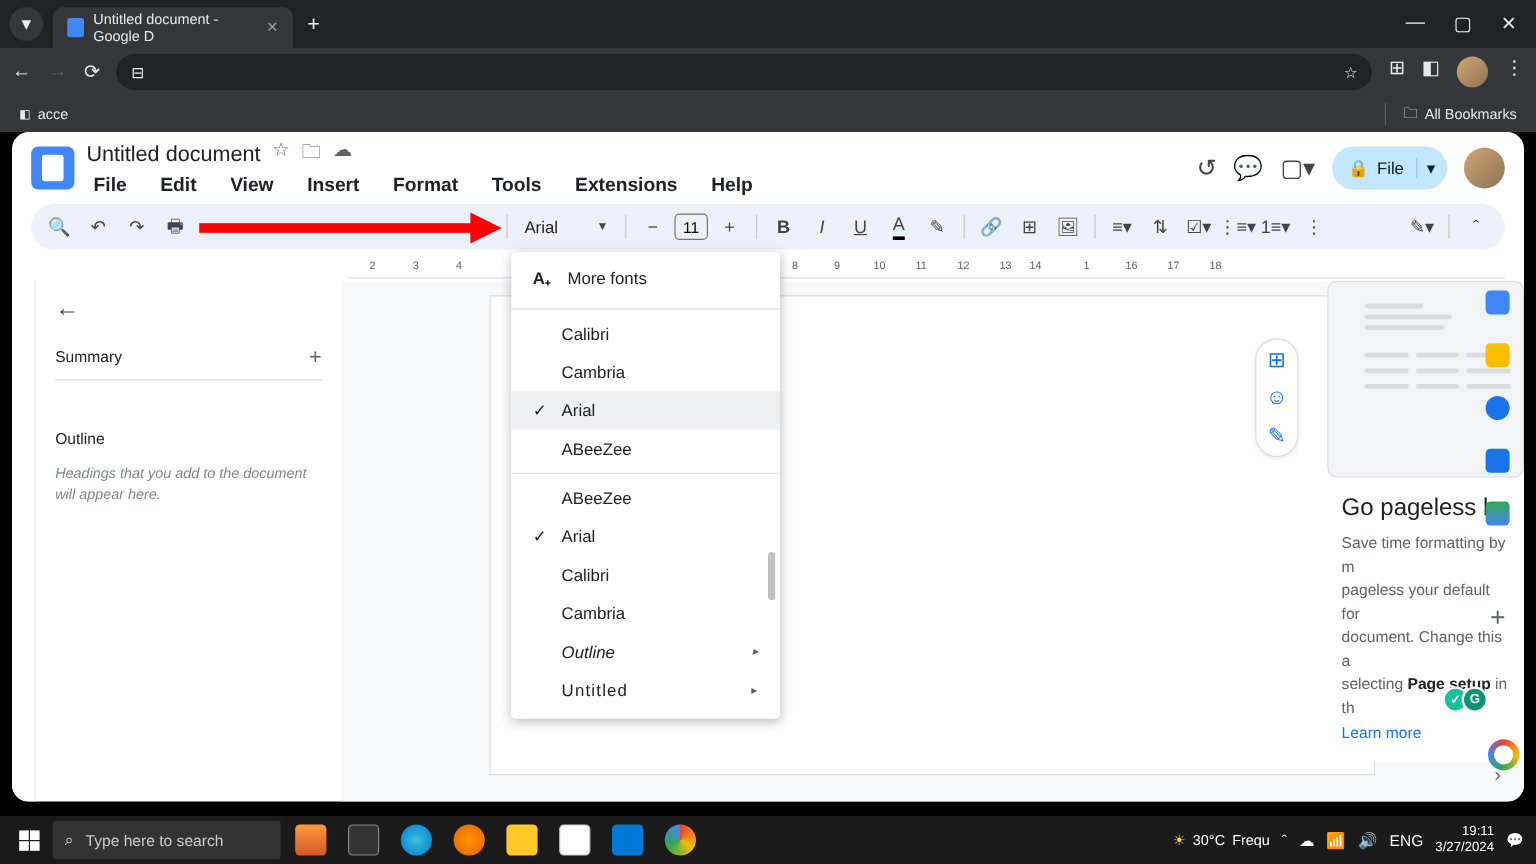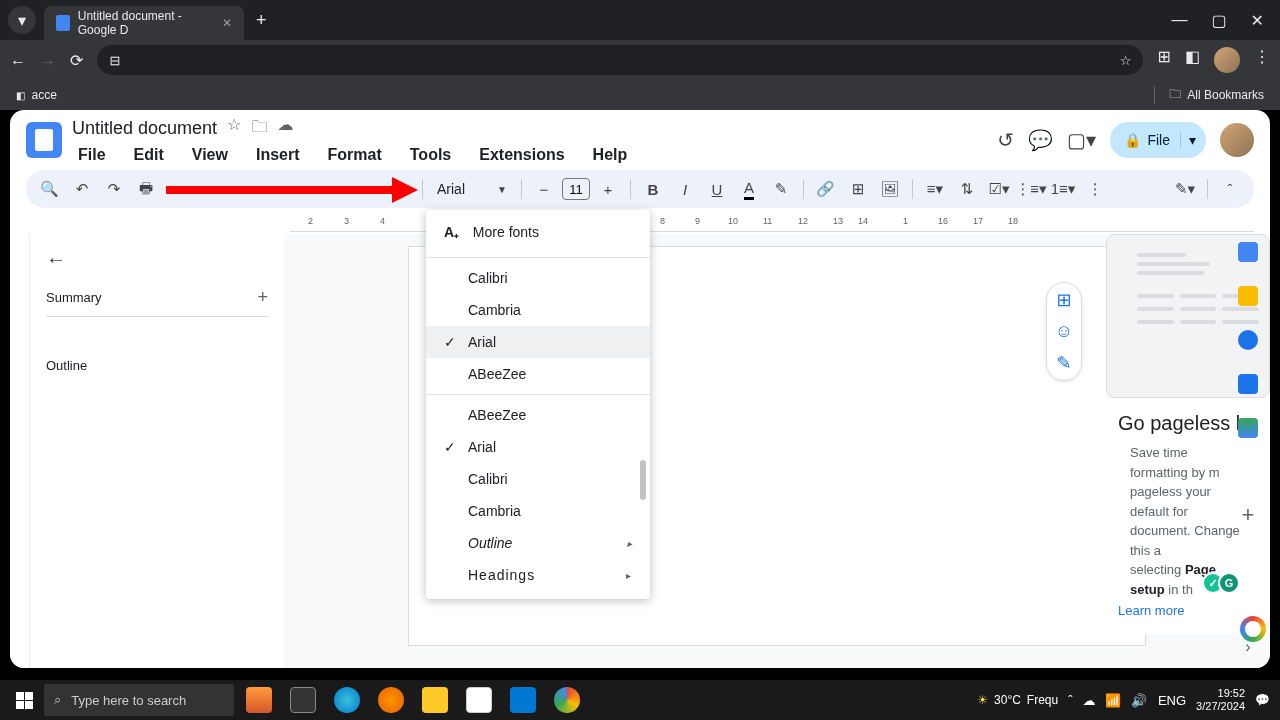--- a/index.html
+++ b/index.html
@@ -88,21 +88,21 @@
 
 .float-tools { position: absolute; right: 188px; top: 48px; width: 36px; background: #fff; border: 1px solid #dadce0; border-radius: 18px; box-shadow: 0 1px 4px rgba(0,0,0,0.1); display: flex; flex-direction: column; align-items: center; padding: 6px 0; gap: 10px; }
 .ft-icon { color: #1a73e8; font-size: 18px; }
 
 
 .tip-card { position: absolute; right: 0; top: 0; width: 164px; height: 400px; background: #fff; overflow: hidden; }
 .tip-preview { height: 164px; background: #f1f3f4; border: 1px solid #dadce0; border-radius: 8px; margin: 0; position: relative; padding: 16px; }
 .tip-pv-lines { position: absolute; top: 18px; left: 30px; right: 10px; }
 .tip-pv-line { height: 4px; background: #dadce0; margin-bottom: 5px; border-radius: 2px; }
 .tip-title { font-size: 20px; margin: 14px 12px 8px; color: #202124; }
-.tip-body { font-size: 13px; color: #5f6368; margin: 0 24px; line-height: 1.5; }
+.tip-body { font-size: 13px; color: #5f6368; margin: 0 12px; line-height: 1.5; }
 .tip-body b { color: #202124; font-weight: 600; }
 .tip-link { color: #1a73e8; font-size: 13px; margin: 4px 12px; display: block; }
 .grammarly { position: absolute; bottom: 40px; right: 30px; display: flex; }
 .gr-badge { width: 22px; height: 22px; border-radius: 50%; background: #15c39a; border: 2px solid #fff; margin-left: -6px; display: flex; align-items: center; justify-content: center; color: #fff; font-size: 11px; font-weight: bold; }
 
 
 .side-panel { position: absolute; right: 0; top: 118px; width: 44px; bottom: 0; display: flex; flex-direction: column; align-items: center; padding-top: 14px; gap: 24px; }
 .sp-icon { width: 20px; height: 20px; border-radius: 4px; }
 .sp-cal { background: #4285f4; }
 .sp-keep { background: #fbbc04; }
@@ -290,21 +290,21 @@
         <span>Calibri</span>
       </div>
     <div class="fd-item">
         <span>Cambria</span>
       </div>
     <div class="fd-item" style="font-style:italic;font-family:cursive">
         <span>Outline</span>
         <span class="sub">▸</span>
       </div>
     <div class="fd-item" style="font-family:sans-serif;letter-spacing:1px">
-        <span>Headings</span>
+        <span>Untitled</span>
         <span class="sub">▸</span>
       </div>
     <div class="fd-scroll"></div>
   </div>
 
   <div class="ruler">
     <span style="left:18px">2</span>
     <span style="left:54px">3</span>
     <span style="left:90px">4</span>
     <span style="left:370px">8</span>
@@ -322,20 +322,21 @@
 
   <div class="main">
     <div class="left-rule"></div>
     <div class="outline-panel">
       <span class="back-arrow">←</span>
       <div class="summary-row">
         <span>Summary</span>
         <span style="font-size:18px;color:#5f6368">+</span>
       </div>
       <div class="outline-title">Outline</div>
+      <div class="outline-hint">Headings that you add to the document will appear here.</div>
     </div>
 
     <div class="doc-canvas">
       <div class="page">
         <span class="page-text">Frequ</span>
       </div>
 
       <div class="float-tools">
         <span class="ft-icon">⊞</span>
         <span class="ft-icon">☺</span>
@@ -443,18 +444,18 @@
       <span>Frequ</span>
     </div>
     <div class="tb-tray">
       <span>ˆ</span>
       <span>☁</span>
       <span>📶</span>
       <span>🔊</span>
       <span>ENG</span>
     </div>
     <div class="tb-time">
-      <span>19:52</span>
+      <span>19:11</span>
       <span>3/27/2024</span>
     </div>
     <span>💬</span>
   </div>
 </div>
 
 </body></html>

